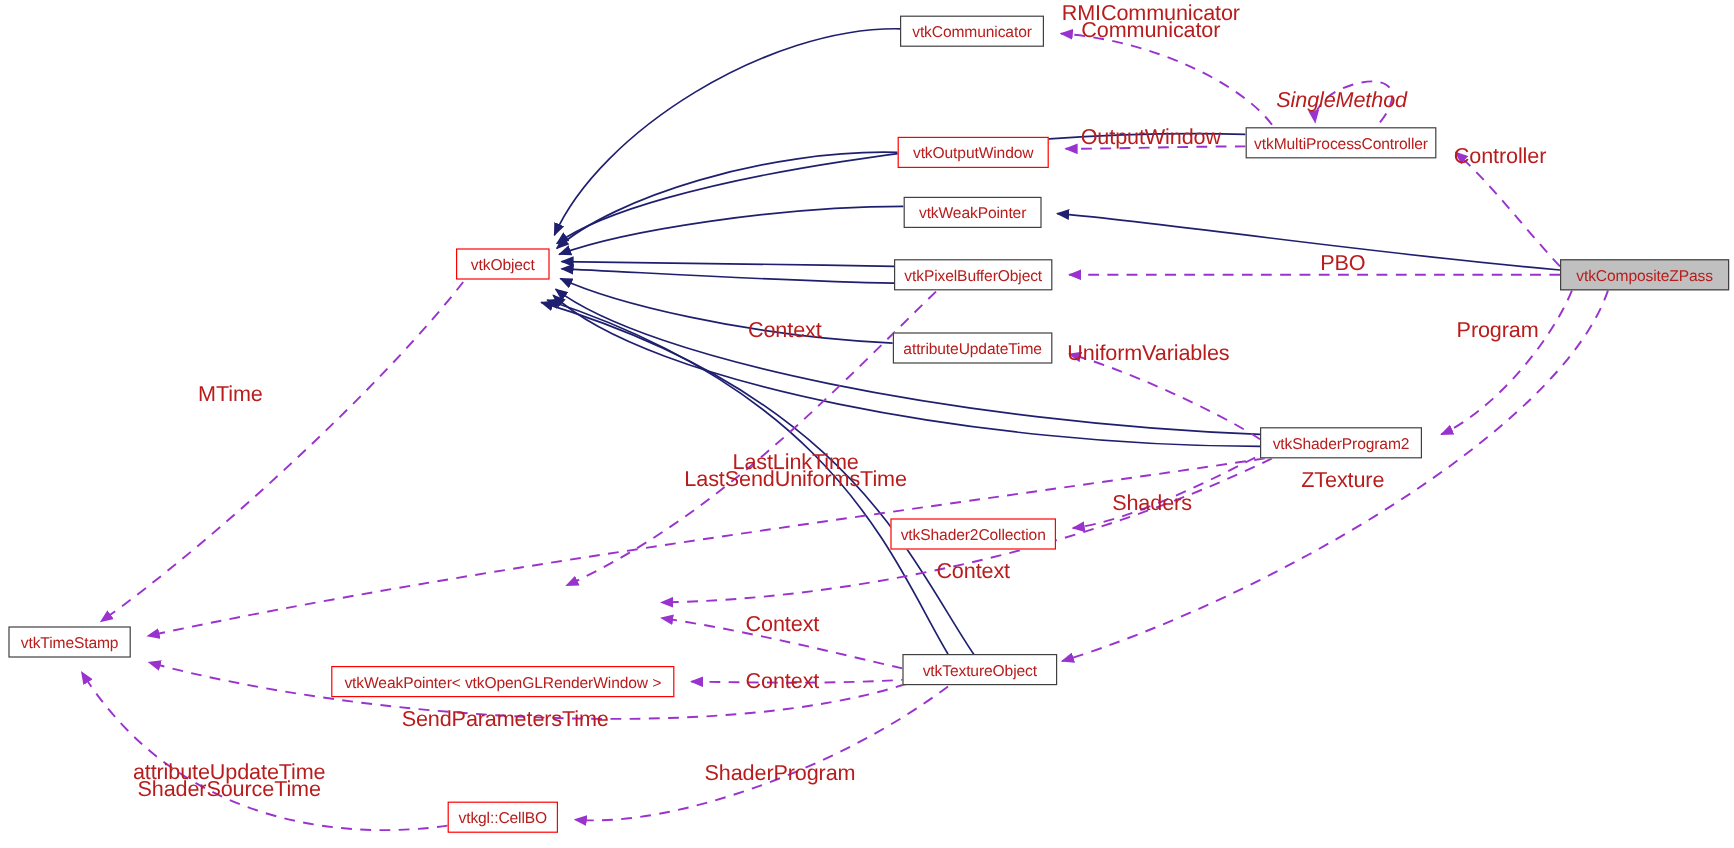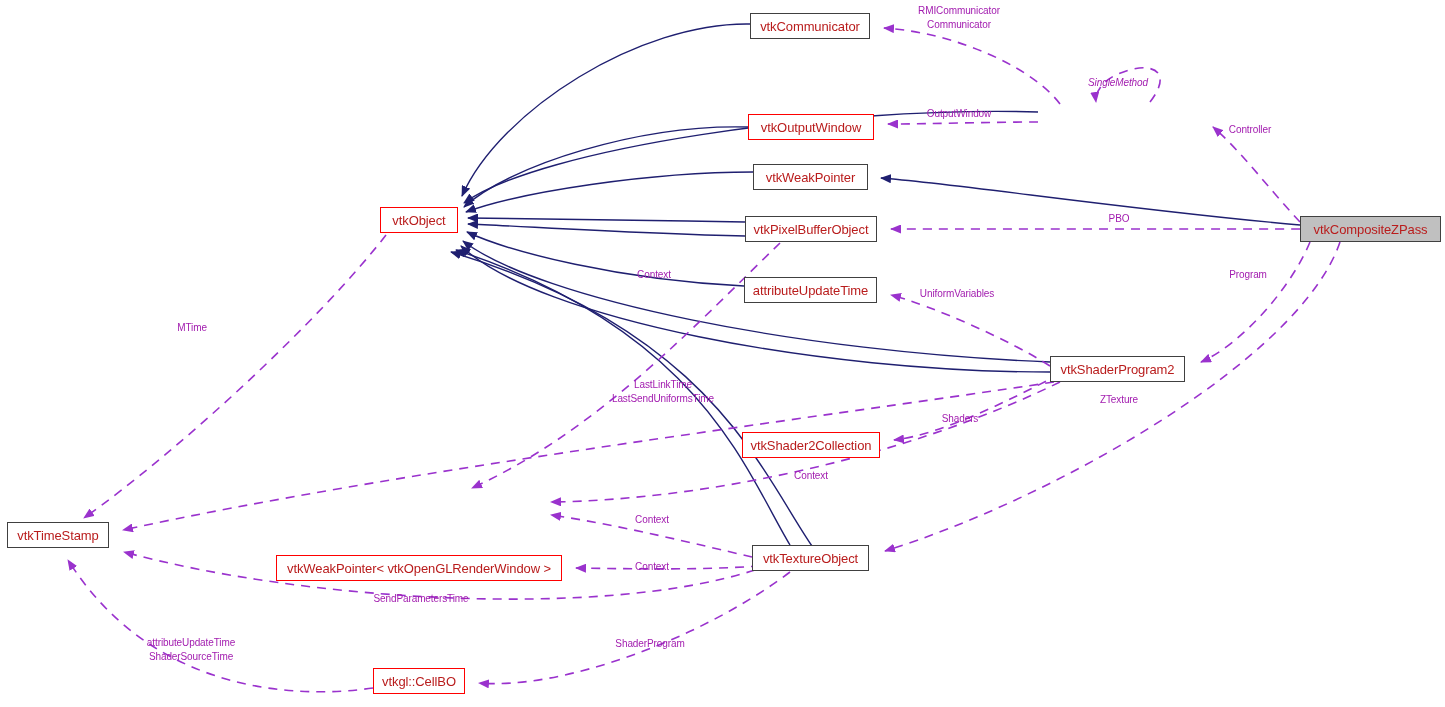--- a/index.html
+++ b/index.html
@@ -44,22 +44,22 @@
   }
   .node.gray {
     background: #c0c0c0;
     border: 1px solid #404040;
   }
   .node .node-label {
     pointer-events: none;
   }
   .edge-label {
     position: absolute;
-    font-size: 10px;
-    color: #a21caf;
+    font-size: 18px;
+    color: #b91c1c;
     white-space: pre;
     line-height: 14px;
     letter-spacing: -0.1px;
   }
   .edge-label.center {
     text-align: center;
     transform: translateX(-50%);
   }
 </style>
 </head>
@@ -111,20 +111,23 @@
       <path d="M790,572 C700,640 560,690 479,683"></path>
       <path d="M373,688 C290,700 150,690 68,560"></path>
       <path d="M386,235 C320,320 180,450 84,518"></path>
     </g>
   </svg>
 
   <div class="node red" style="left:750px;top:13px;width:120px;height:26px;border-color:#404040;">
     <span class="node-label">vtkCommunicator</span>
   </div>
 
+  <div class="node" style="left:1038px;top:106px;width:159px;height:26px;">
+    <span class="node-label">vtkMultiProcessController</span>
+  </div>
 
   <div class="node red" style="left:748px;top:114px;width:126px;height:26px;">
     <span class="node-label">vtkOutputWindow</span>
   </div>
 
   <div class="node" style="left:753px;top:164px;width:115px;height:26px;">
     <span class="node-label">vtkWeakPointer</span>
   </div>
 
   <div class="node red" style="left:380px;top:207px;width:78px;height:26px;text-align:right;">
@@ -149,21 +152,21 @@
 
   <div class="node red" style="left:742px;top:432px;width:138px;height:26px;">
     <span class="node-label">vtkShader2Collection</span>
   </div>
 
 
   <div class="node" style="left:7px;top:522px;width:102px;height:26px;">
     <span class="node-label">vtkTimeStamp</span>
   </div>
 
-  <div class="node" style="left:752px;top:545px;width:117px;height:26px;text-align:right;">
+  <div class="node" style="left:752px;top:545px;width:129px;height:26px;text-align:right;">
     <span class="node-label">vtkTextureObject</span>
   </div>
 
   <div class="node red" style="left:276px;top:555px;width:286px;height:26px;">
     <span class="node-label">vtkWeakPointer&lt; vtkOpenGLRenderWindow &gt;</span>
   </div>
 
   <div class="node red" style="left:373px;top:668px;width:92px;height:26px;">
     <span class="node-label">vtkgl::CellBO</span>
   </div>

